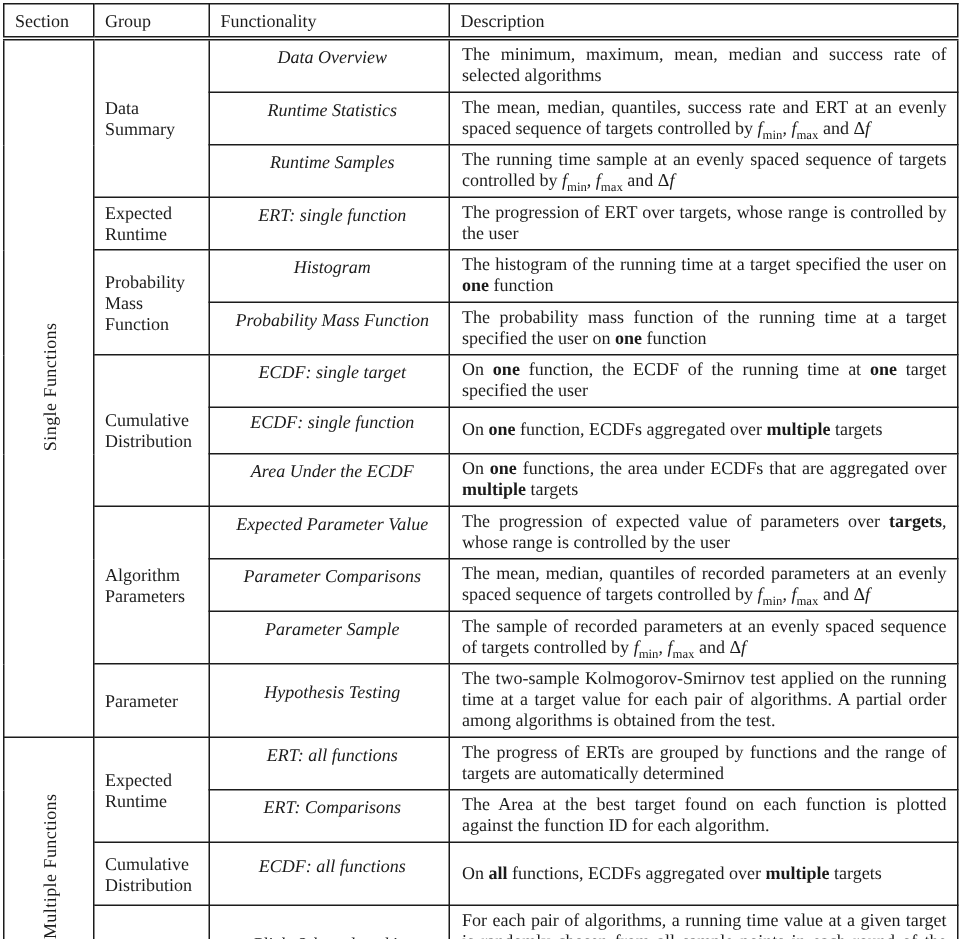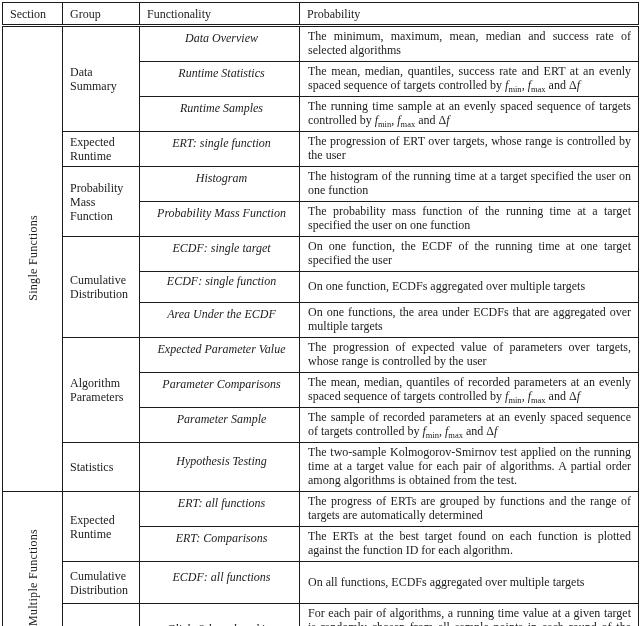--- a/index.html
+++ b/index.html
@@ -60,21 +60,21 @@
   td.col-func{
     font-style:italic;
     padding:2px 4px 14px 8px;
     text-align:center;
   }
   td.col-desc{
     padding:2px 7px 4px 8px;
     text-align:justify;
     vertical-align:middle;
   }
-  td.col-desc b{font-weight:normal;}
+  td.col-desc b{font-weight:bold;}
   td.col-desc i, td.col-func i{font-style:italic;}
   td.col-desc sub{
     font-size:8.5px;
     font-style:normal;
     line-height:0;
   }
   tr.tall-row td.col-desc, tr.tall-row td.col-group{height:42px;}
 </style>
 </head>
 <body>
@@ -85,21 +85,21 @@
       <col class="c-section">
         <col class="c-group">
         <col class="c-func">
         <col class="c-desc">
     </colgroup>
     <thead>
       <tr>
         <th>Section</th>
         <th>Group</th>
         <th>Functionality</th>
-        <th>Probability</th>
+        <th>Description</th>
       </tr>
     </thead>
     <tbody>
         <tr>
           <td class="col-section" rowspan="13"><span class="vtext">Single Functions</span></td>
           <td class="col-group" rowspan="3">Data Summary</td>
           <td class="col-func">Data Overview</td>
           <td class="col-desc">The minimum, maximum, mean, median and success rate of selected algorithms</td>
         </tr>
         <tr>
@@ -144,33 +144,33 @@
         </tr>
         <tr>
           <td class="col-func">Parameter Comparisons</td>
           <td class="col-desc">The mean, median, quantiles of recorded parameters at an evenly spaced sequence of targets controlled by <i>f</i><sub>min</sub>, <i>f</i><sub>max</sub> and Δ<i>f</i></td>
         </tr>
         <tr>
           <td class="col-func">Parameter Sample</td>
           <td class="col-desc">The sample of recorded parameters at an evenly spaced sequence of targets controlled by <i>f</i><sub>min</sub>, <i>f</i><sub>max</sub> and Δ<i>f</i></td>
         </tr>
         <tr>
-          <td class="col-group" rowspan="1">Statistics</td>
+          <td class="col-group" rowspan="1">Parameter</td>
           <td class="col-func">Hypothesis Testing</td>
           <td class="col-desc">The two-sample Kolmogorov-Smirnov test applied on the running time at a target value for each pair of algorithms. A partial order among algorithms is obtained from the test.</td>
         </tr>
         <tr>
           <td class="col-section" rowspan="4"><span class="vtext">Multiple Functions</span></td>
           <td class="col-group" rowspan="2">Expected Runtime</td>
           <td class="col-func">ERT: all functions</td>
           <td class="col-desc">The progress of ERTs are grouped by functions and the range of targets are automatically determined</td>
         </tr>
         <tr>
           <td class="col-func">ERT: Comparisons</td>
-          <td class="col-desc">The ERTs at the best target found on each function is plotted against the function ID for each algorithm.</td>
+          <td class="col-desc">The Area at the best target found on each function is plotted against the function ID for each algorithm.</td>
         </tr>
         <tr class="tall-row">
           <td class="col-group" rowspan="1">Cumulative Distribution</td>
           <td class="col-func">ECDF: all functions</td>
           <td class="col-desc">On <b>all</b> functions, ECDFs aggregated over <b>multiple</b> targets</td>
         </tr>
         <tr>
           <td class="col-group" rowspan="1">Ranking</td>
           <td class="col-func">Glicko2-based ranking</td>
           <td class="col-desc">For each pair of algorithms, a running time value at a given target is randomly chosen from all sample points in each round of the comparison. The glico2-rating is used to determine the overall ranking from all comparisons.</td>

